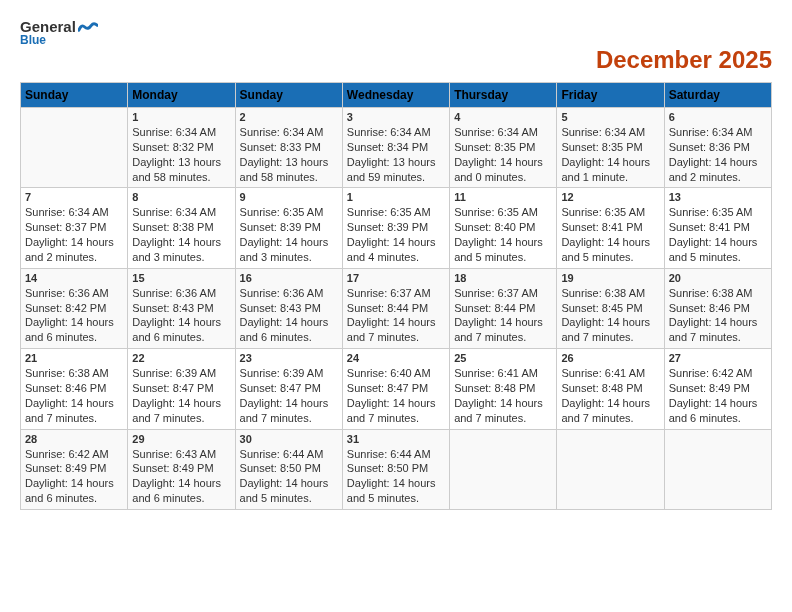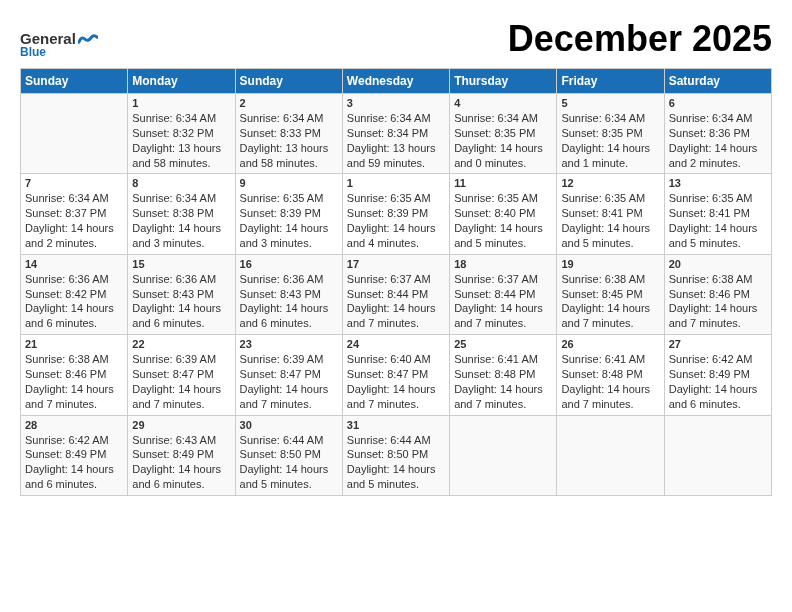--- a/index.html
+++ b/index.html
@@ -12,47 +12,48 @@
     }
     .page {
       width: 792px;
       height: 612px;
       padding: 18px 20px 10px 20px;
       background: #fff;
     }
     .header {
       display: flex;
       justify-content: space-between;
-      align-items: flex-end;
+      align-items: flex-start;
       margin-bottom: 8px;
     }
     .logo {
       display: flex;
       align-items: center;
     }
     .title-block {
       text-align: right;
     }
     .month-title {
-      font-size: 36px;
+      font-size: 24px;
       font-weight: bold;
-      color: #000000;
+      color: #c2410c;
+      margin-top: 28px;
     }
     .location {
       font-size: 14px;
       color: #555;
     }
     table {
       width: 100%;
       border-collapse: collapse;
       table-layout: fixed;
     }
     thead tr th {
       background: #1a6eb5;
-      color: #ffffff;
+      color: #000000;
       font-size: 12px;
       font-weight: bold;
       padding: 5px 4px;
       text-align: left;
       border: 1px solid #ccc;
     }
     tbody tr td {
       vertical-align: top;
       border: 1px solid #ccc;
       padding: 3px 4px;

